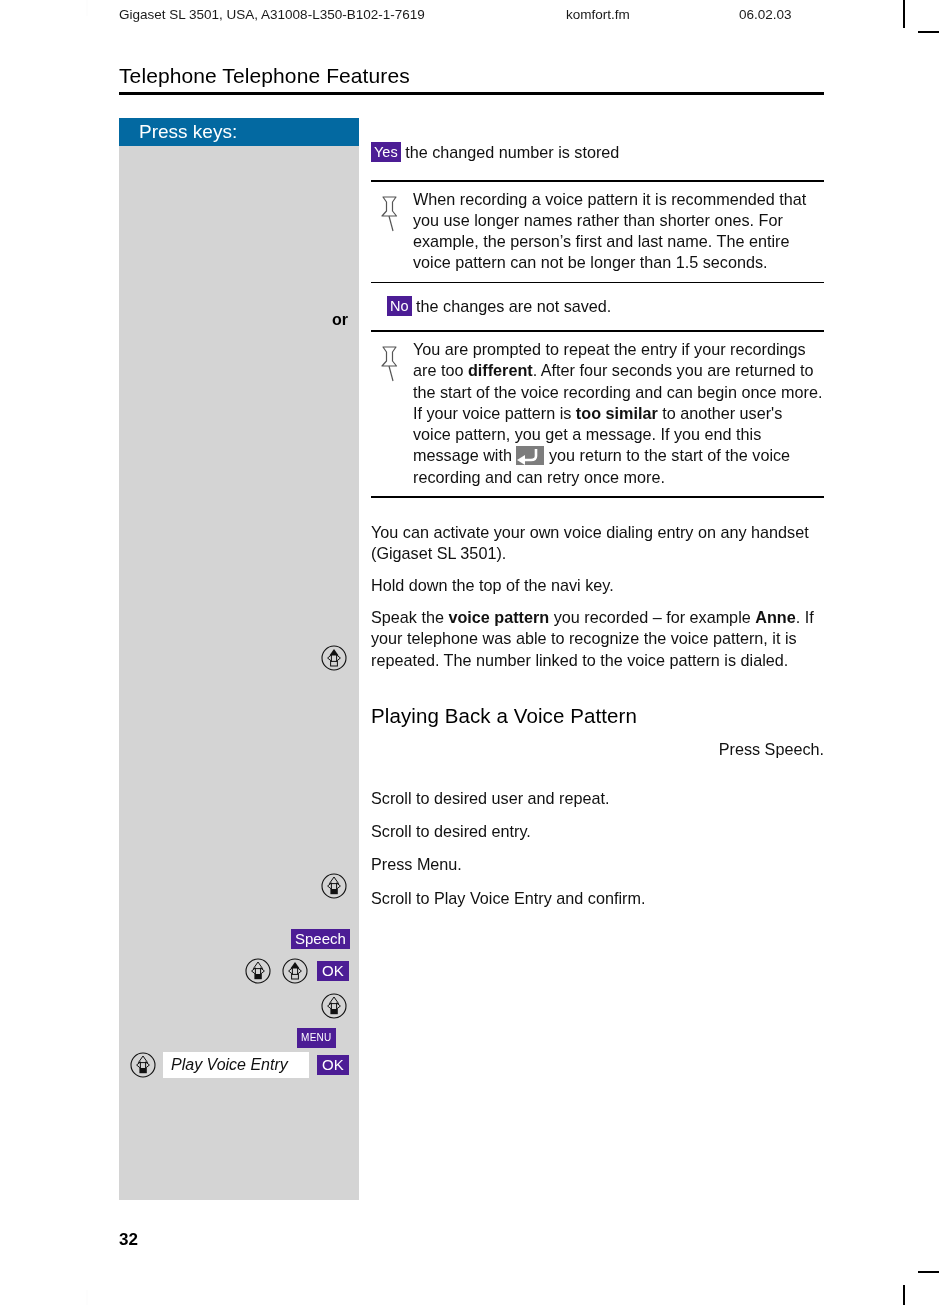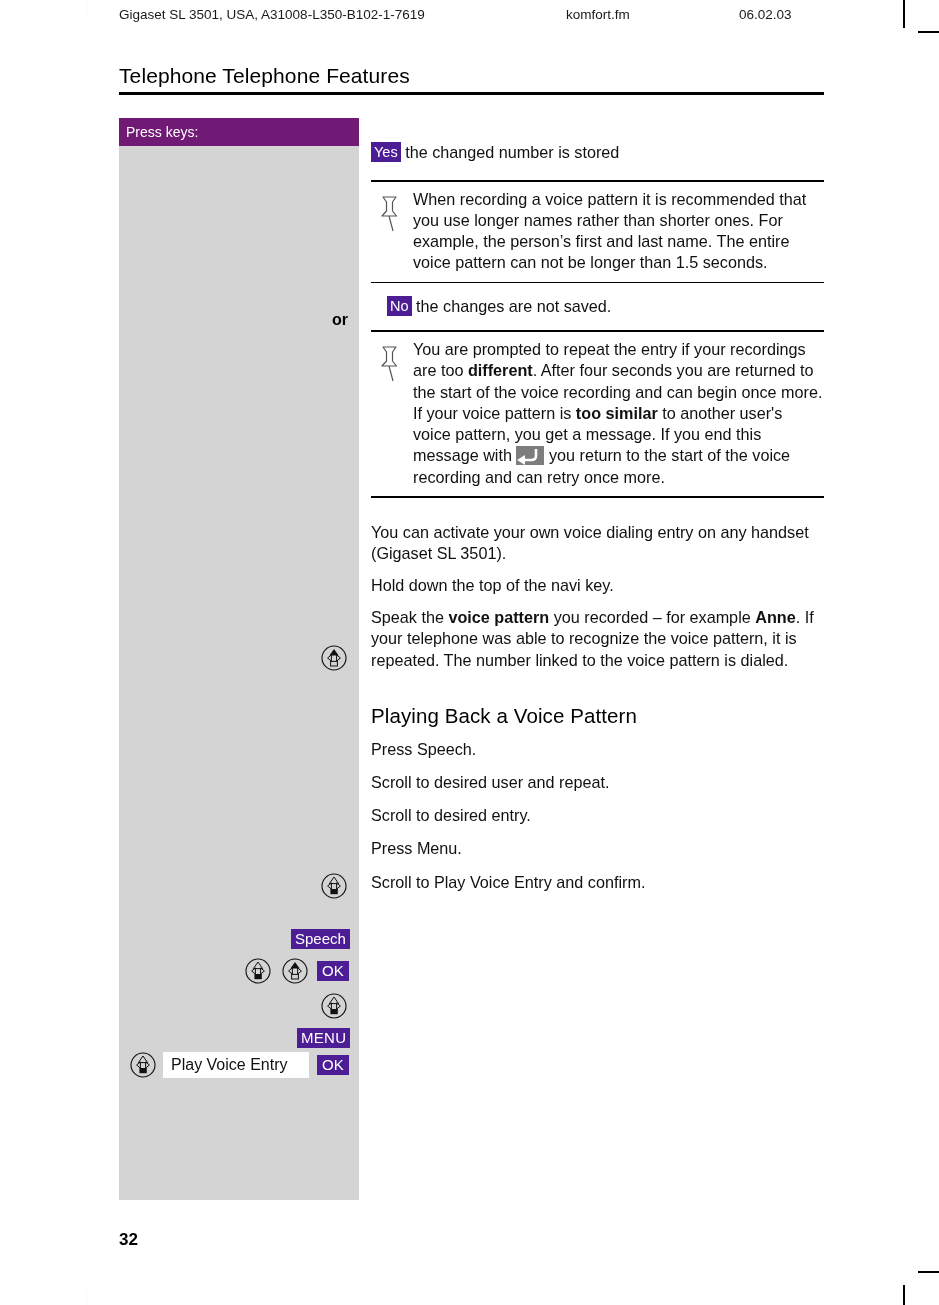--- a/index.html
+++ b/index.html
@@ -68,25 +68,25 @@
     top: 118px;
     width: 240px;
     height: 1082px;
     background: #d4d4d4;
   }
   .keycol-head {
     position: absolute;
     left: 0; top: 0;
     width: 100%;
     height: 28px;
-    background: #701a75;
+    background: #0369a1;
     color: #ffffff;
-    font-size: 14px;
+    font-size: 19px;
     line-height: 28px;
-    padding-left: 7px;
+    padding-left: 20px;
     box-sizing: border-box;
     white-space: nowrap;
   }
 
   
   .content {
     position: absolute;
     left: 371px;
     top: 118px;
     width: 453px;
@@ -122,21 +122,21 @@
     background: #4c1d95;
     color: #ffffff;
     font-size: 14.5px;
     line-height: 18px;
     padding: 1px 3px 1px 3px;
     vertical-align: 1px;
     white-space: nowrap;
     font-family: "Liberation Sans", sans-serif;
   }
   .dkey.ok   { font-size: 15px; padding: 1px 5px; }
-  .dkey.menu { font-size: 15px; padding: 1px 4px; letter-spacing: 0.3px; }
+  .dkey.menu { font-size: 10px; padding: 1px 4px; letter-spacing: 0.3px; }
   .dkey.speech { font-size: 15px; padding: 1px 4px; }
 
   
   .backkey {
     display: inline-block;
     width: 28px;
     height: 19px;
     background: #7d7d7d;
     vertical-align: -4px;
     position: relative;
@@ -179,20 +179,21 @@
   }
   .display-field {
     display: inline-block;
     background: #ffffff;
     color: #111;
     font-size: 16px;
     line-height: 24px;
     padding: 1px 8px;
     white-space: nowrap;
     vertical-align: middle;
+    font-style: italic;
   }
 
   
   .pagenum {
     position: absolute;
     left: 119px;
     top: 1230px;
     font-size: 17px;
     font-weight: bold;
   }
@@ -343,20 +344,20 @@
   <div style="height:24px;"></div>
   <p class="para">You can activate your own voice dialing entry on any handset (Gigaset SL 3501).</p>
   <p class="para">Hold down the top of the navi key.</p>
   <p class="para">
     <span>Speak the </span><b>voice pattern</b><span> you recorded – for example </span><b>Anne</b><span>. If your telephone was able to recognize the voice pattern, it is repeated. The number linked to the voice pattern is dialed.</span>
   </p>
 
   <div style="height:22px;"></div>
   <h2 class="sec">Playing Back a Voice Pattern</h2>
 
-  <p class="para" style="margin-bottom:12px;">Press Speech.</p>
+  <p class="para" style="margin-bottom:28px;text-align:right;">Press Speech.</p>
   <p class="para" style="margin-bottom:12px;">Scroll to desired user and repeat.</p>
   <p class="para" style="margin-bottom:12px;">Scroll to desired entry.</p>
   <p class="para" style="margin-bottom:12px;">Press Menu.</p>
   <p class="para" style="margin-bottom:0;">Scroll to Play Voice Entry and confirm.</p>
 </div>
 
 <div class="pagenum">32</div>
 
 </body></html>

